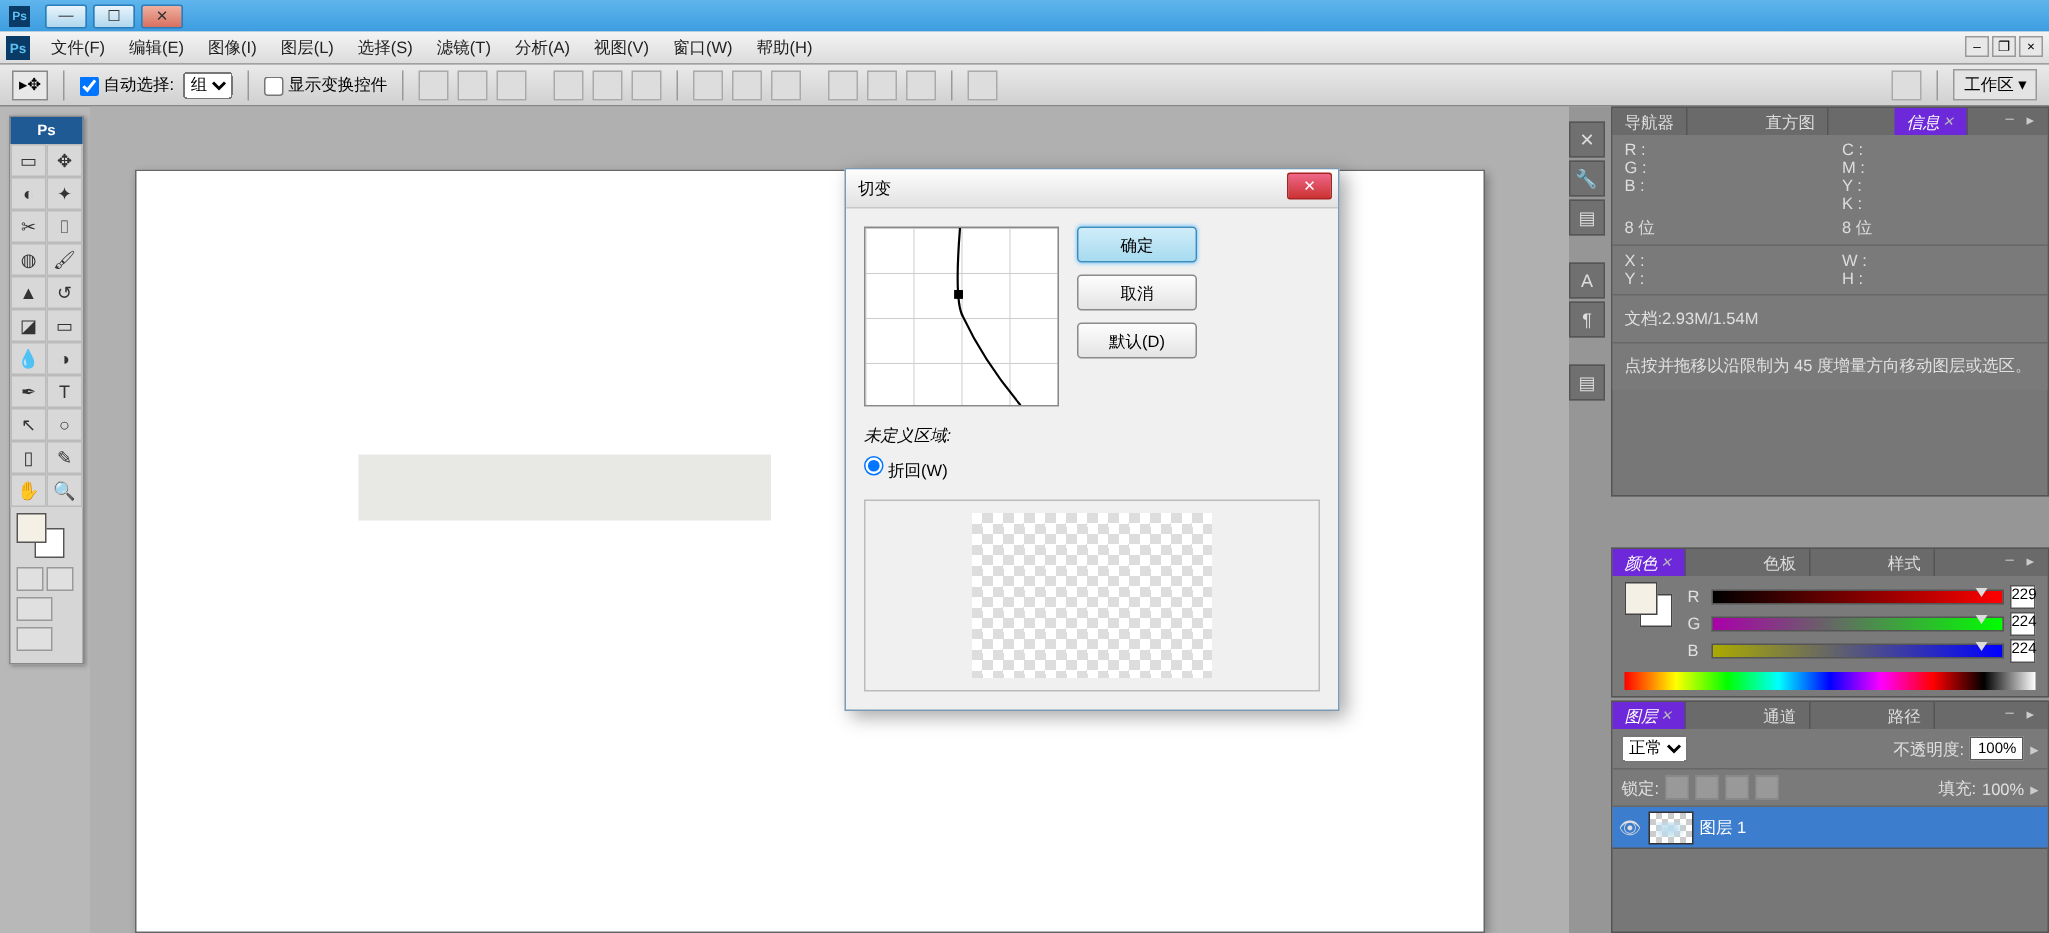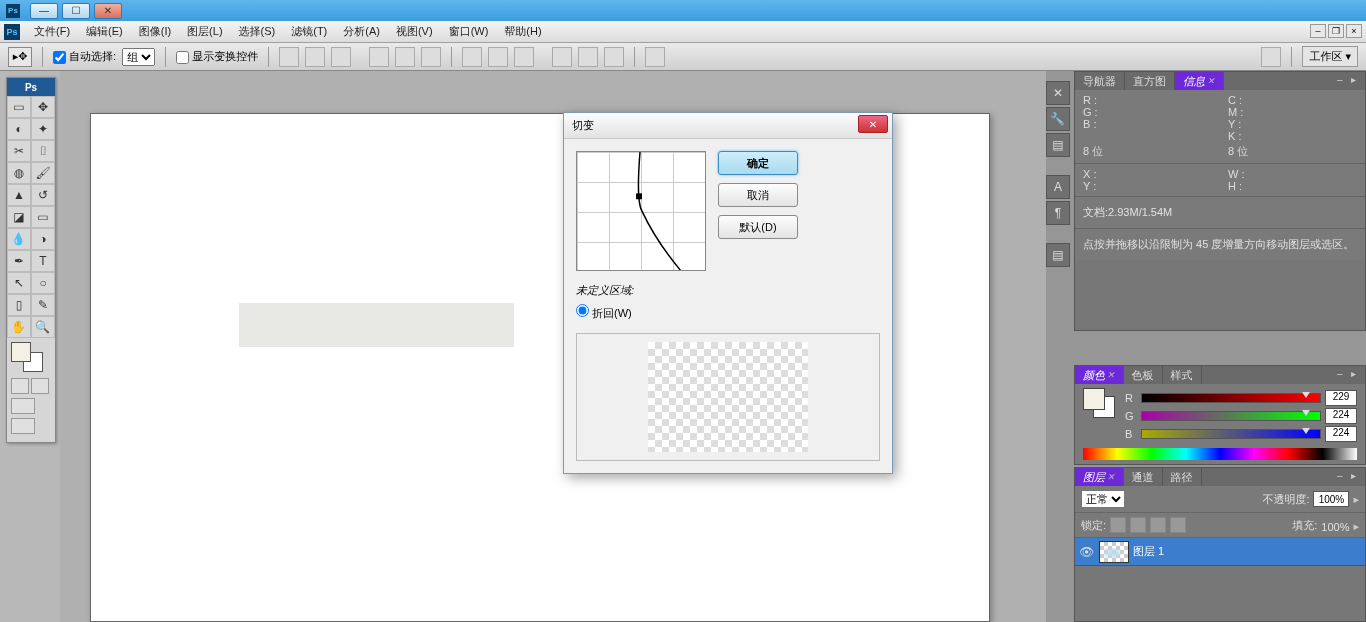--- a/index.html
+++ b/index.html
@@ -52,21 +52,21 @@
 .doc-win { position: absolute; left: 30px; top: 42px; width: 900px; height: 509px; background: #fff; border: 1px solid #666; box-shadow: 2px 2px 6px rgba(0,0,0,.3); }
 .sel-rect { position: absolute; left: 148px; top: 189px; width: 275px; height: 44px; background: #e8e8e4; }
 
 
 .dock { width: 320px; background: #969696; position: relative; }
 .dock-strip { position: absolute; left: 0; top: 8px; width: 26px; }
 .dock-strip .dsbtn { width: 24px; height: 24px; margin: 2px 0; background: #707070; border: 1px solid #555; display: flex; align-items: center; justify-content: center; color: #ddd; font-size: 12px; }
 .dock-panels { position: absolute; left: 28px; top: 0; right: 0; bottom: 0; display: flex; flex-direction: column; gap: 2px; }
 
 .panel { background: #777; border: 1px solid #555; }
-.panel .ptabs { display: flex; height: 18px; background: #6a6a6a; }
+.panel .ptabs { display: flex; height: 18px; background: #6a6a6a; gap: 44px; }
 .panel .ptab { padding: 2px 8px; color: #ddd; border-right: 1px solid #555; font-size: 11px; display: flex; align-items: center; }
 .panel .ptab.active { background: #6d28d9; color: #fff; font-style: italic; }
 .panel .ptab .tx { font-size: 9px; margin-left: 2px; color: #bbb; }
 .panel .pbody { background: #7a7a7a; color: #e0e0e0; padding: 4px 8px; font-size: 11px; position: relative; }
 .panel .pmin { position: absolute; right: 2px; top: -16px; display: flex; gap: 2px; }
 .panel .pmin span { width: 12px; height: 12px; color: #ccc; font-size: 10px; }
 
 
 .info-grid { display: grid; grid-template-columns: 1fr 1fr; gap: 2px 16px; font-size: 11px; }
 .info-grid .lbl { color: #ddd; }
@@ -80,21 +80,21 @@
 .color-sw .cfg { position: absolute; width: 22px; height: 22px; left: 0; top: 0; background: #f5f0e6; border: 1px solid #444; }
 .color-sw .cbg { position: absolute; width: 22px; height: 22px; left: 10px; top: 8px; background: #fff; border: 1px solid #444; }
 .sliders { flex: 1; }
 .srow { display: flex; align-items: center; gap: 4px; margin: 2px 0; }
 .srow .sch { width: 12px; }
 .srow .sbar { flex: 1; height: 10px; border: 1px solid #555; position: relative; }
 .srow .sbar.r { background: linear-gradient(to right, #000, #f00); }
 .srow .sbar.g { background: linear-gradient(to right, #a0a, #0f0); }
 .srow .sbar.b { background: linear-gradient(to right, #aa0, #00f); }
 .srow .sbar::after { content: ''; position: absolute; right: 10px; top: -2px; width: 0; height: 0; border-left: 4px solid transparent; border-right: 4px solid transparent; border-top: 6px solid #ddd; }
-.srow .sval { width: 32px; height: 16px; background: #fff; color: #000; border: 1px solid #555; text-align: center; font-size: 10px; }
+.srow .sval { width: 17px; height: 16px; background: #fff; color: #000; border: 1px solid #555; text-align: center; font-size: 10px; }
 .spectrum { height: 12px; background: linear-gradient(to right, red, yellow, lime, cyan, blue, magenta, red, #000, #fff); margin-top: 4px; }
 
 
 .layers-opts { display: flex; align-items: center; gap: 4px; padding: 2px 0; }
 .layers-opts select { height: 18px; font-size: 11px; }
 .layers-opts .opv { width: 36px; height: 16px; background: #fff; color: #000; border: 1px solid #555; text-align: center; font-size: 10px; display: inline-flex; align-items: center; justify-content: center; }
 .lock-row { display: flex; align-items: flex-end; gap: 4px; padding: 2px 0; border-top: 1px solid #666; border-bottom: 1px solid #666; }
 .lock-row .lic { width: 16px; height: 16px; border: 1px solid #888; background: #999; }
 .layer-list { background: #6a6a6a; }
 .layer-item { display: flex; align-items: center; height: 28px; background: #3d7dce; border-bottom: 1px solid #555; padding: 0 4px; gap: 4px; }
@@ -107,21 +107,21 @@
 .dialog { position: absolute; left: 516px; top: 112px; width: 330px; background: #f0f0f0; border: 1px solid #7a9ab5; box-shadow: 4px 4px 12px rgba(0,0,0,.35); z-index: 50; margin-left: 47px; }
 .dialog .dtitle { height: 26px; background: linear-gradient(#fdfdfd,#e2e2e2); border-bottom: 1px solid #c8c8c8; display: flex; align-items: center; padding: 0 8px; position: relative; }
 .dialog .dclose { position: absolute; right: 4px; top: 2px; width: 30px; height: 18px; background: linear-gradient(#e68, #c33); border: 1px solid #a22; border-radius: 2px; color: #fff; display: flex; align-items: center; justify-content: center; font-size: 10px; }
 .dialog .dbody { padding: 12px; display: flex; gap: 12px; }
 .dialog .curve-box { width: 130px; height: 120px; background: #fff; border: 1px solid #888; position: relative; background-image:
   linear-gradient(#ccc 1px, transparent 1px), linear-gradient(90deg, #ccc 1px, transparent 1px);
   background-size: 32px 30px; }
 .dialog .curve-box svg { position: absolute; inset: 0; }
 .dialog .dbtns { display: flex; flex-direction: column; gap: 8px; width: 80px; }
 .dialog .dbtn { height: 24px; border: 1px solid #8a8a8a; background: linear-gradient(#fdfdfd,#e4e4e4); border-radius: 3px; display: flex; align-items: center; justify-content: center; font-size: 11px; }
-.dialog .dbtn.primary { border: 1px solid #3c8dbc; background: linear-gradient(#d0edf9,#a7dbf0); box-shadow: 0 0 3px #5bf; font-weight: bold; }
+.dialog .dbtn.primary { border: 1px solid #3c8dbc; background: linear-gradient(#d0edf9,#a7dbf0); box-shadow: 0 0 3px #5bf; }
 .dialog .section-label { padding: 0 12px 4px; font-style: italic; }
 .dialog .radios { padding: 0 12px 10px; }
 .dialog .radios label { display: block; padding: 2px 0; }
 .dialog .preview { margin: 0 12px 12px; border: 1px solid #bbb; padding: 8px; display: flex; justify-content: center; }
 .dialog .preview .pimg { width: 160px; height: 110px; background: repeating-conic-gradient(#ddd 0 25%, #fff 0 50%) 0 0/14px 14px; }
 </style>
 </head>
 <body>
 
 <div class="titlebar">

